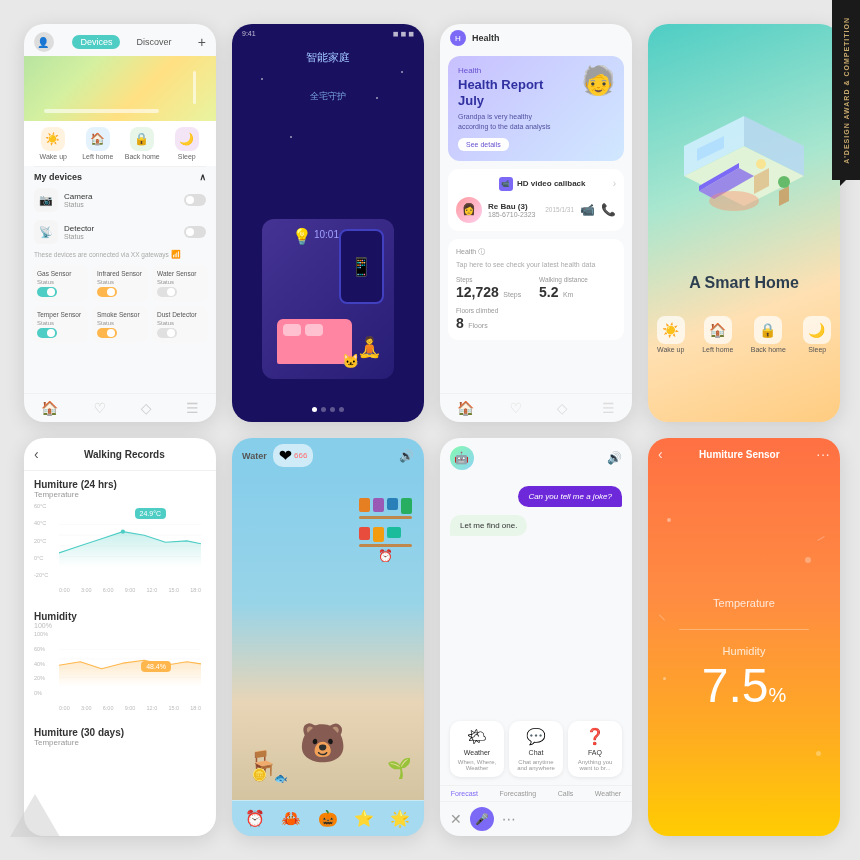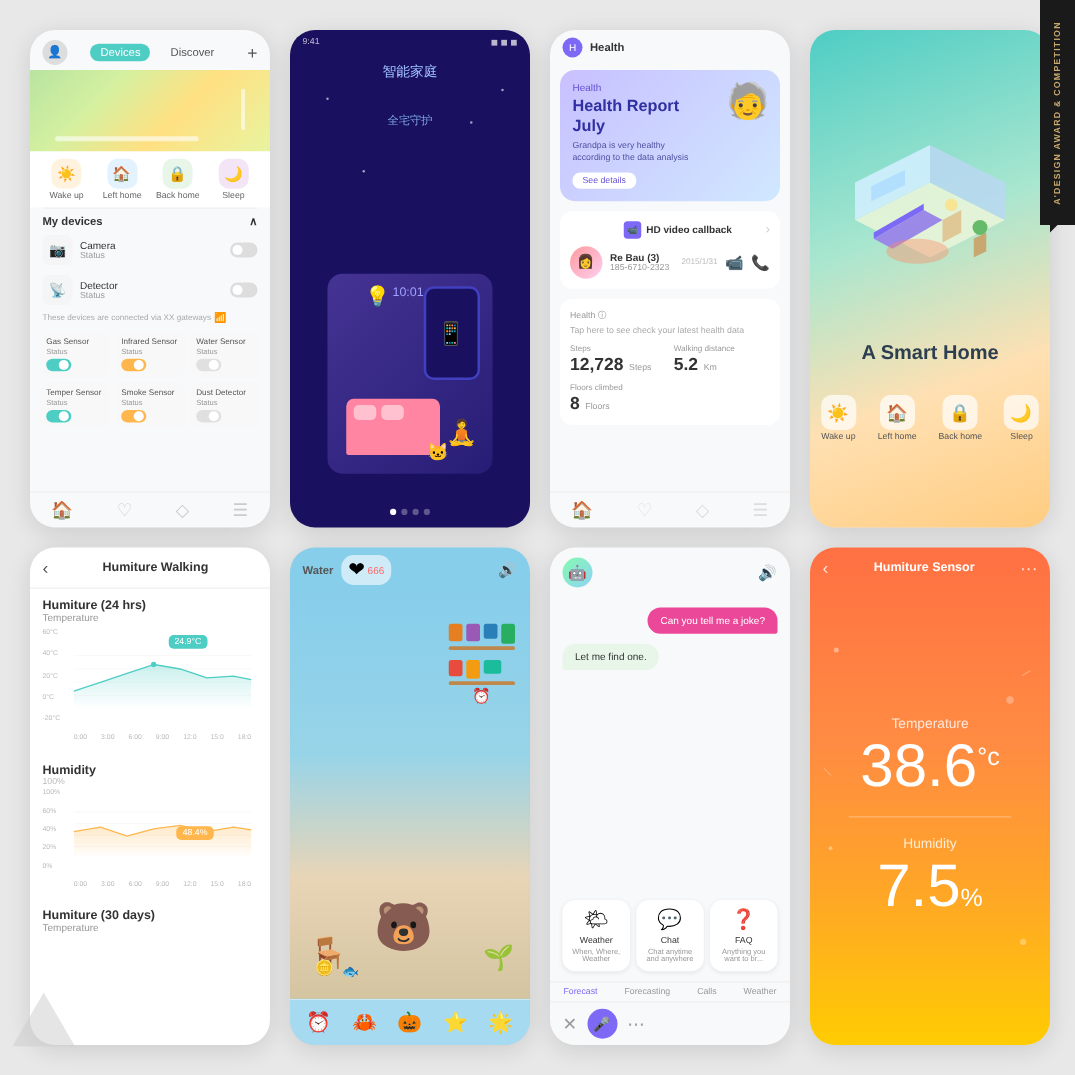--- a/index.html
+++ b/index.html
@@ -513,24 +513,25 @@
       flex-direction: column;
       gap: 8px;
     }
     .p7-msg-bubble {
       padding: 6px 10px;
       border-radius: 12px;
       max-width: 80%;
       font-size: 8px;
     }
     .p7-msg-right {
-      background: #ec4899;
+      background: #6d28d9;
       color: white;
       align-self: flex-end;
       border-bottom-right-radius: 2px;
+      font-style: italic;
     }
     .p7-msg-left {
       background: #e8f5e9;
       color: #333;
       align-self: flex-start;
       border-bottom-left-radius: 2px;
     }
     .p7-quick-replies {
       display: grid;
       grid-template-columns: repeat(3, 1fr);
@@ -915,21 +916,21 @@
             <div class="p4-nav-label">Sleep</div>
           </div>
         </div>
       </div>
     </div>
   </div>
 
   <div class="phone phone5">
     <div class="p5-header">
       <span class="p5-back">‹</span>
-      <span class="p5-title">Humiture Walking</span>
+      <span class="p5-title">Walking Records</span>
     </div>
 
     <div class="p5-chart-section">
       <div class="p5-chart-title">Humiture (24 hrs)</div>
       <div class="p5-chart-subtitle">Temperature</div>
       <div class="p5-chart-container" style="height:90px;position:relative;">
         <div style="position:absolute;left:0;top:0;bottom:15px;width:25px;display:flex;flex-direction:column;justify-content:space-between;">
           <span style="font-size:5.5px;color:#bbb;">60°C</span>
           <span style="font-size:5.5px;color:#bbb;">40°C</span>
           <span style="font-size:5.5px;color:#bbb;">20°C</span>
@@ -1109,23 +1110,20 @@
   </div>
 
   <div class="phone phone8">
     <div class="p8-header">
       <span class="p8-back">‹</span>
       <span class="p8-title">Humiture Sensor</span>
       <span class="p8-more">···</span>
     </div>
     <div class="p8-content">
       <div class="p8-label">Temperature</div>
-      <div class="p8-temp">
-        <span>38.6</span><span class="p8-temp-unit">°c</span>
-      </div>
       <div class="p8-divider-h"></div>
       <div class="p8-humidity-label">Humidity</div>
       <div class="p8-humidity">
         <span>7.5</span><span class="p8-humidity-unit">%</span>
       </div>
     </div>
 
     <div style="position:absolute;top:0;left:0;right:0;bottom:0;pointer-events:none;overflow:hidden;">
       <div style="position:absolute;top:20%;left:10%;width:4px;height:4px;background:rgba(255,255,255,0.4);border-radius:50%;"></div>
       <div style="position:absolute;top:30%;right:15%;width:6px;height:6px;background:rgba(255,255,255,0.3);border-radius:50%;"></div>

